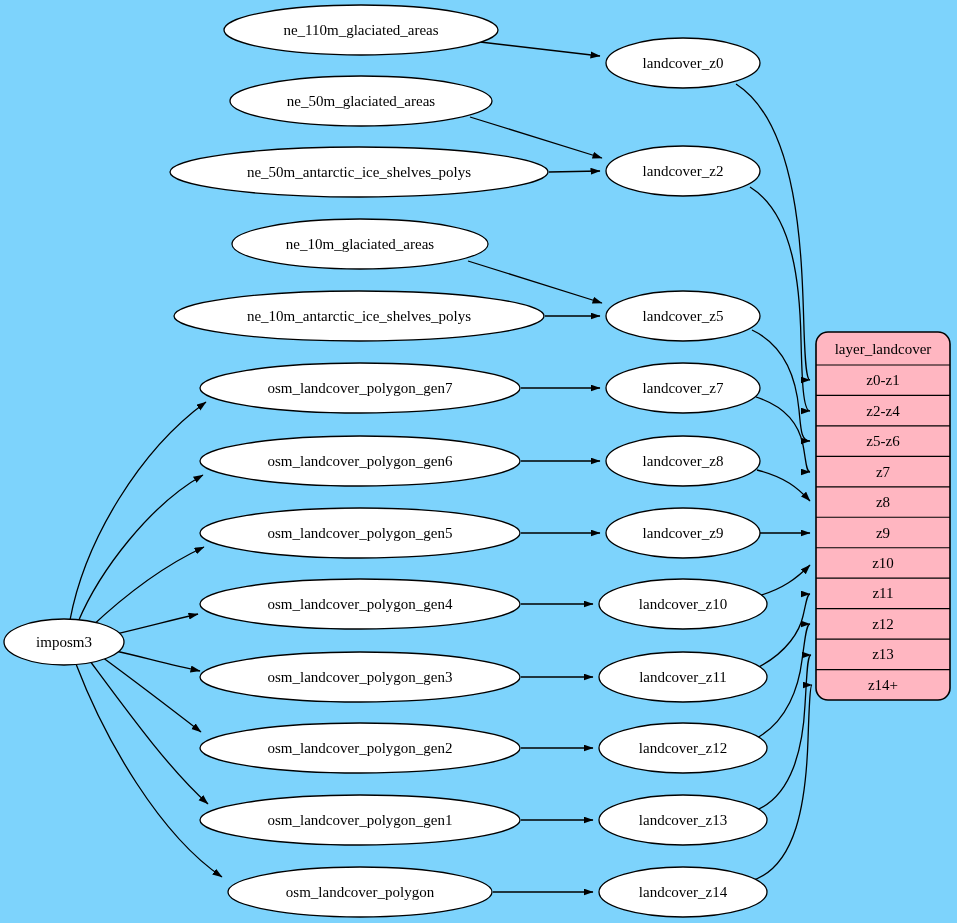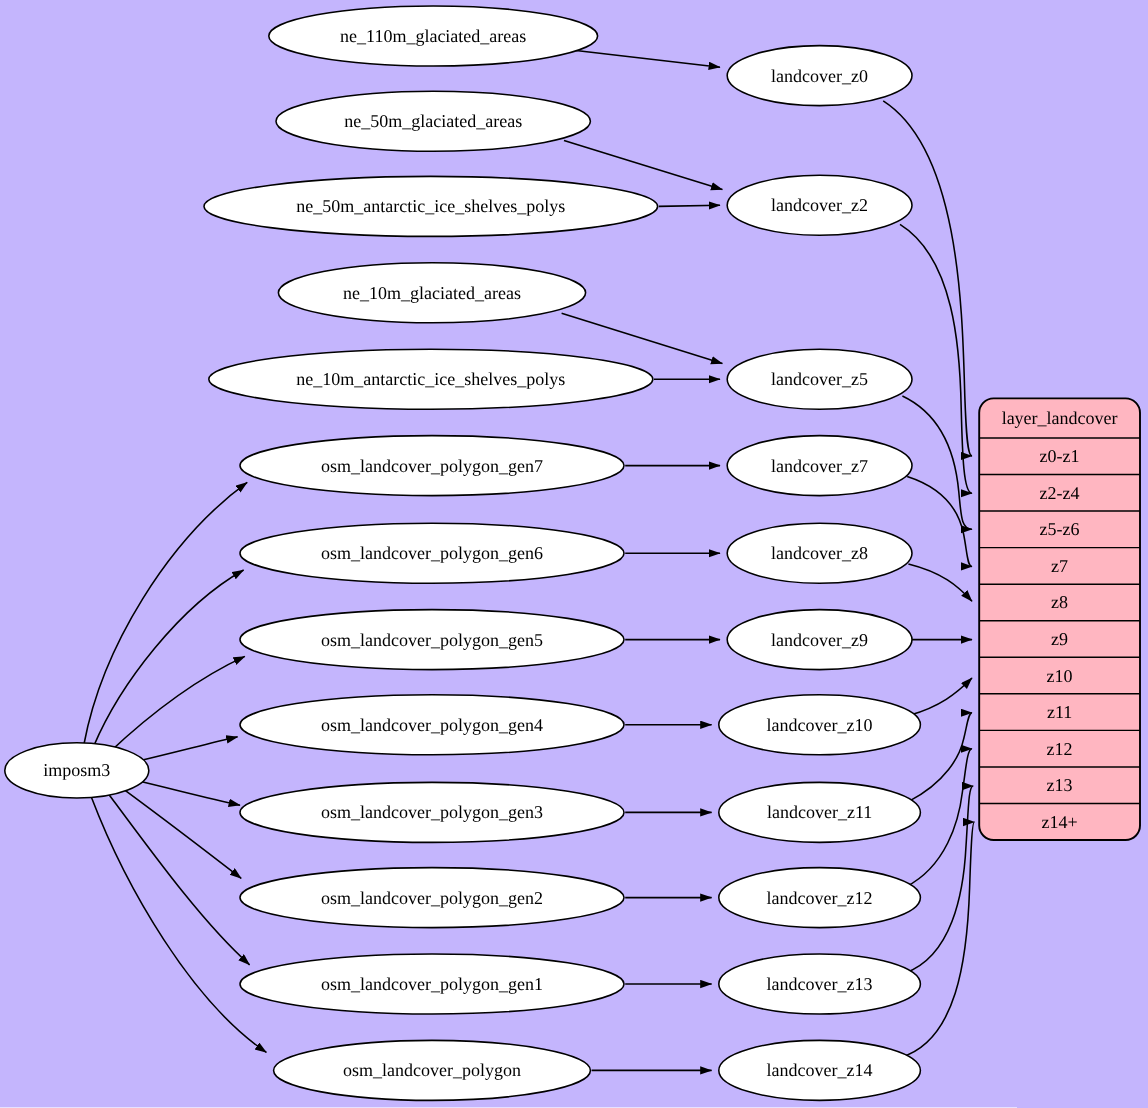--- a/index.html
+++ b/index.html
@@ -5,21 +5,21 @@
 <style>
   html, body {
     margin: 0;
     padding: 0;
     background: #ffffff;
   }
   .canvas-wrap {
     width: 957px;
     height: 923px;
     position: relative;
-    background: #c4b5fd;
+    background: #7dd3fc;
     overflow: hidden;
   }
   svg {
     display: block;
     font-family: "Liberation Serif", "DejaVu Serif", serif;
   }
   .edge {
     fill: none;
     stroke: #000000;
     stroke-width: 1.3;

